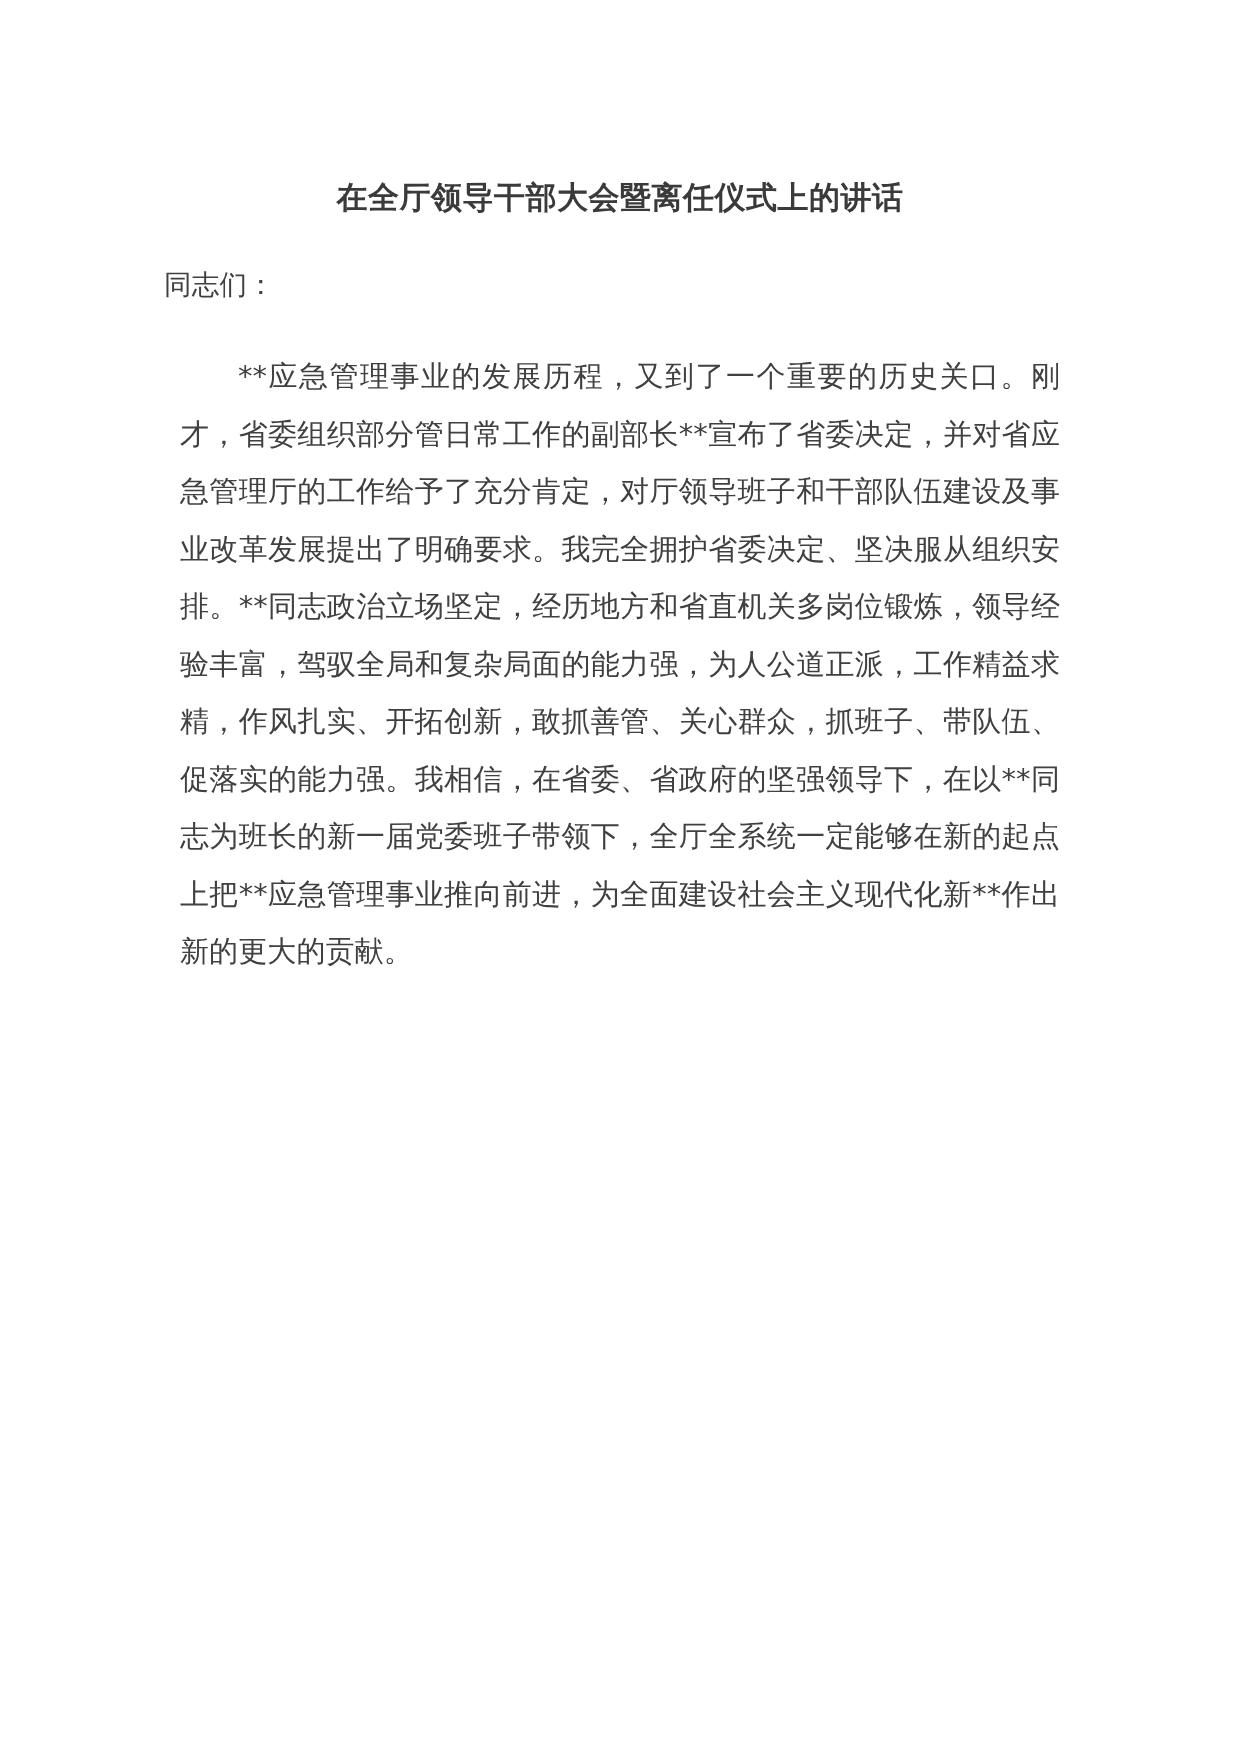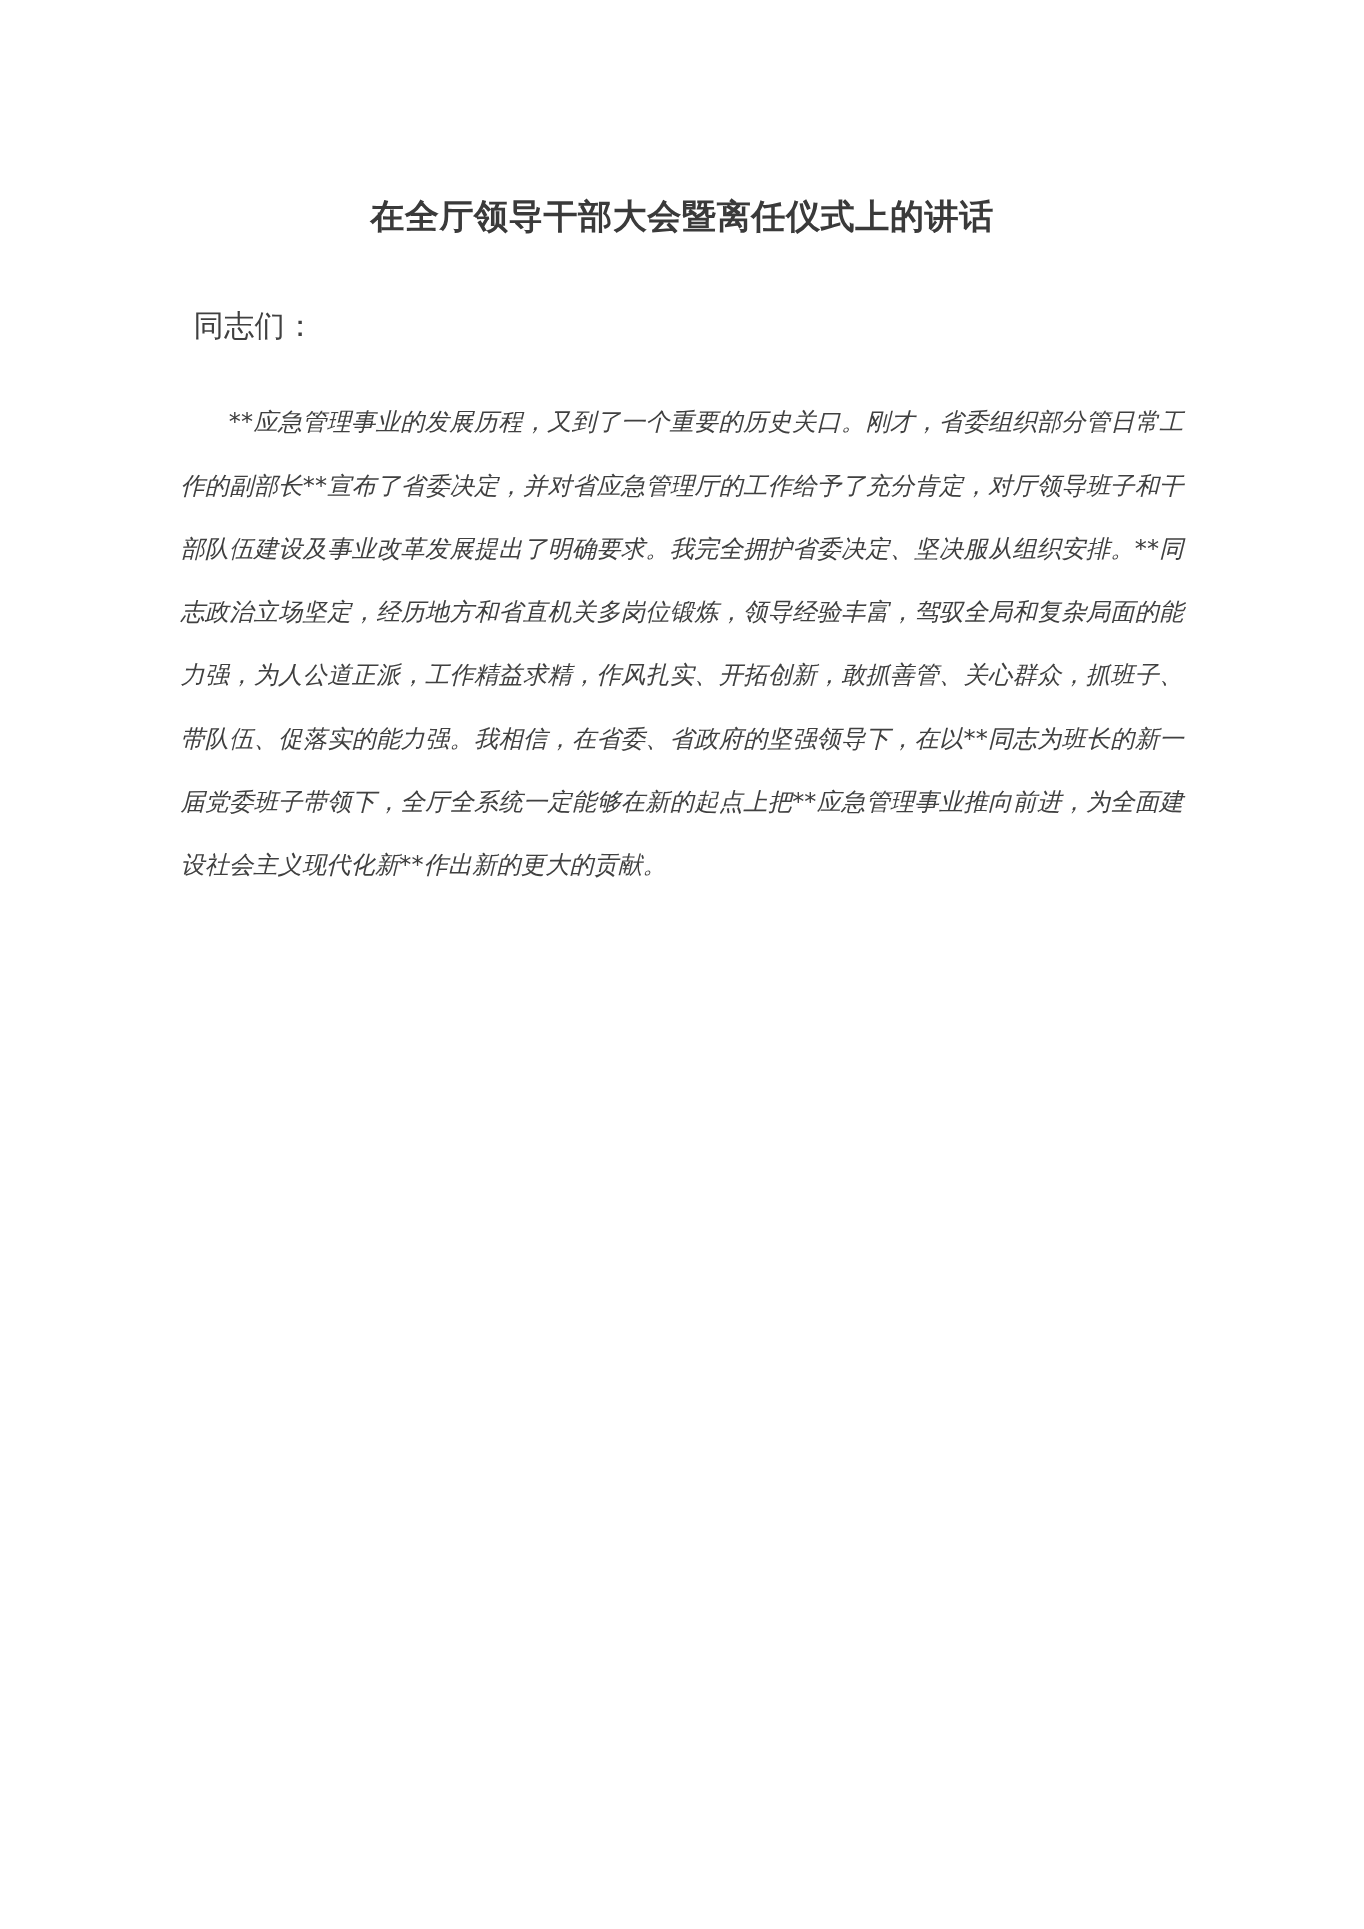--- a/index.html
+++ b/index.html
@@ -38,41 +38,40 @@
     text-align: center;
     font-size: 31px;
     font-weight: bold;
     color: #3a3a3a;
     letter-spacing: 0.5px;
     line-height: 1.4;
     padding-top: 176px;
   }
 
   .salutation {
-    margin: 12px;
+    margin: 0;
     padding: 0;
     font-size: 27.5px;
     line-height: 1.6;
     color: #404040;
     padding-top: 43px;
     letter-spacing: 0.2px;
   }
 
   .para {
-    margin: 0;
+    margin: 16px;
     padding: 0;
-    font-size: 22px;
+    font-size: 29px;
     line-height: 57.5px;
     color: #404040;
     text-indent: 2em;
     text-align: justify;
     text-justify: inter-ideograph;
     letter-spacing: 0.1px;
     word-break: break-all;
-    font-style: italic;
   }
 
   .para-1 { padding-top: 26px; }
   .para-2 { padding-top: 29px; }
 
   .lead-bold {
     font-weight: bold;
     color: #333333;
   }
 </style>

